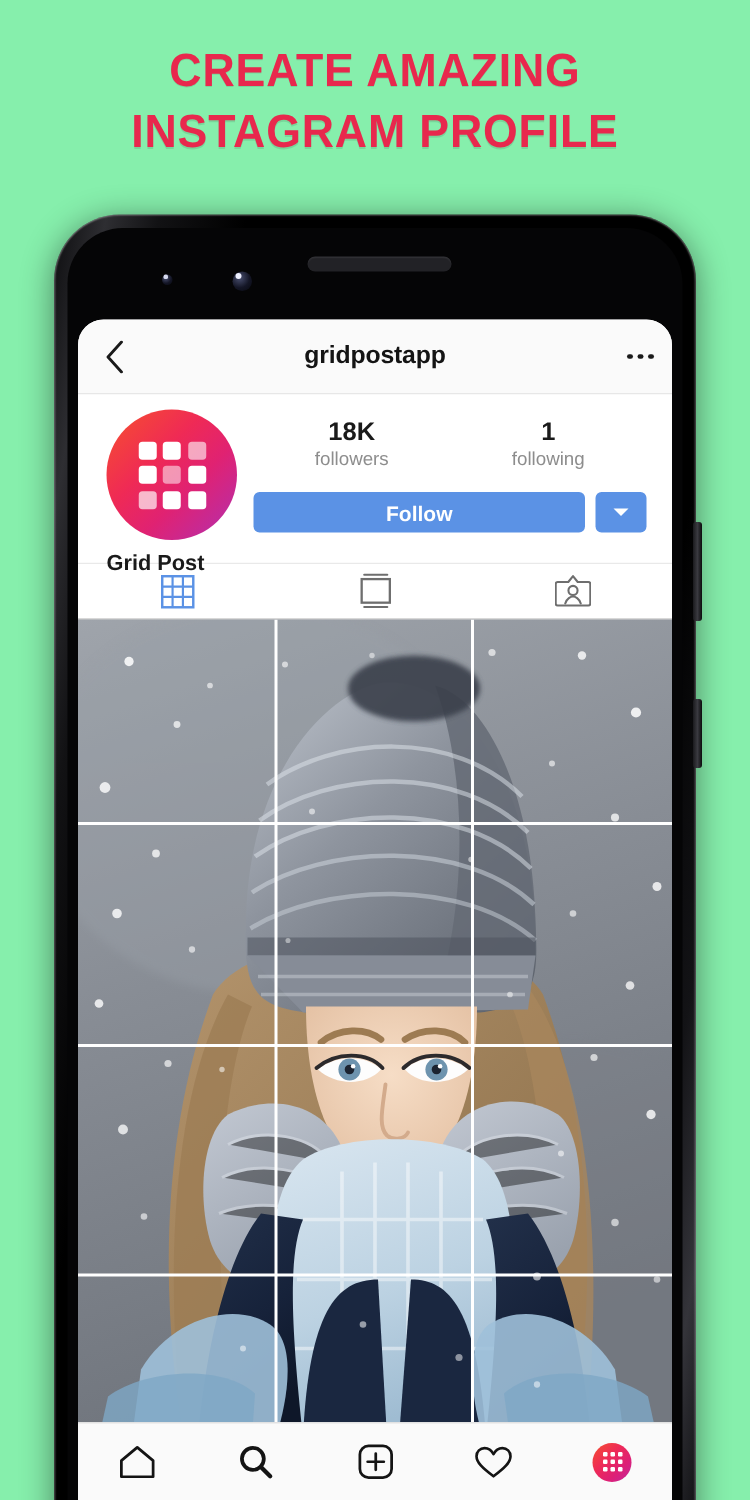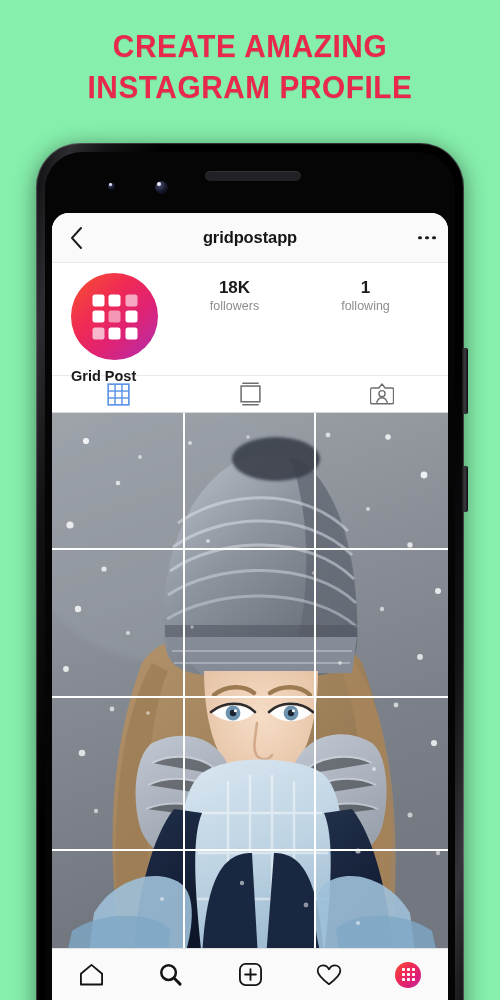--- a/index.html
+++ b/index.html
@@ -236,20 +236,26 @@
         <div class="stat">
           <div class="num">18K</div>
           <div class="lbl">followers</div>
         </div>
         <div class="stat">
           <div class="num">1</div>
           <div class="lbl">following</div>
         </div>
       </div>
 
+      <div class="follow-row">
+        <div class="follow-btn">Follow</div>
+        <div class="follow-drop">
+          <div class="caret"></div>
+        </div>
+      </div>
     </div>
 
     <div class="ig-tabs">
       <div class="ig-tab">
         <svg width="23" height="23" viewBox="0 0 24 24">
           <rect x="1.2" y="1.2" width="21.6" height="21.6" fill="none" stroke="#5B92E5" stroke-width="1.7"></rect>
           <line x1="8.4" y1="1.2" x2="8.4" y2="22.8" stroke="#5B92E5" stroke-width="1.5"></line>
           <line x1="15.6" y1="1.2" x2="15.6" y2="22.8" stroke="#5B92E5" stroke-width="1.5"></line>
           <line x1="1.2" y1="8.4" x2="22.8" y2="8.4" stroke="#5B92E5" stroke-width="1.5"></line>
           <line x1="1.2" y1="15.6" x2="22.8" y2="15.6" stroke="#5B92E5" stroke-width="1.5"></line>

